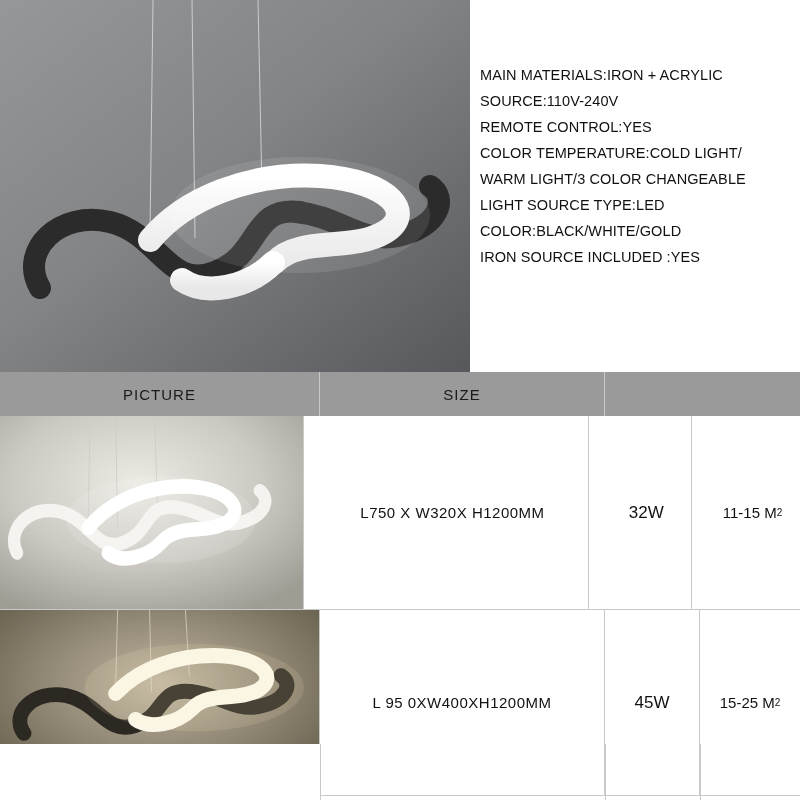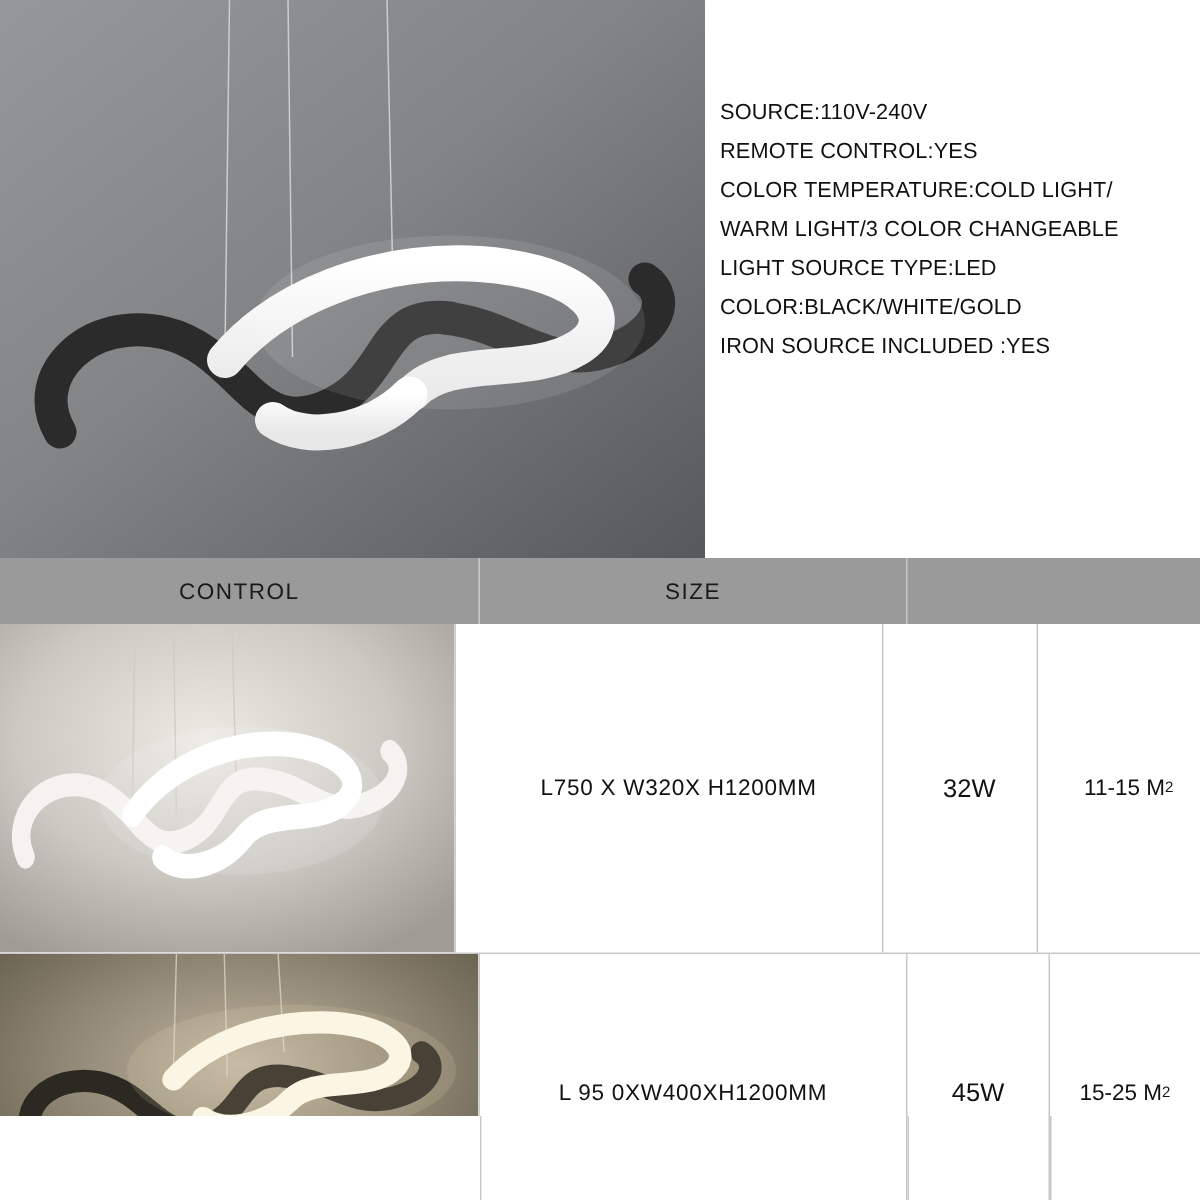--- a/index.html
+++ b/index.html
@@ -75,21 +75,21 @@
   .th.c-picture { width: 320px; }
   .th.c-size    { width: 285px; }
   .th.c-power   { width: 95px; }
   .th.c-area    { width: 100px; border-right: none; }
 
   .row {
     display: flex;
     box-sizing: border-box;
     border-bottom: 1px solid #c9c9c9;
   }
-  .row.r1 { height: 220px; gap: 13px; }
+  .row.r1 { height: 194px; gap: 13px; }
   .row.r2 { height: 186px; }
 
   .cell {
     box-sizing: border-box;
     display: flex;
     align-items: center;
     border-right: 1px solid #c9c9c9;
   }
   .cell.c-picture {
     width: 320px;
@@ -178,34 +178,35 @@
         <path d="M296 212 C 340 216 360 244 398 236 C 440 226 448 198 430 186" fill="none" stroke="#2b2b2b" stroke-width="22" stroke-linecap="round"></path>
 
         <path d="M150 240 C 185 198 250 172 320 176 C 392 181 415 214 385 232 C 352 252 300 236 275 262" fill="none" stroke="url(#glow)" stroke-width="24" stroke-linecap="round"></path>
         <path d="M273 263 C 248 288 205 296 182 280" fill="none" stroke="url(#glow)" stroke-width="24" stroke-linecap="round"></path>
 
         <ellipse cx="300" cy="215" rx="130" ry="58" fill="#ffffff" opacity="0.10"></ellipse>
       </svg>
     </div>
 
     <div class="specs">
+      <div class="spec-line">MAIN MATERIALS:IRON + ACRYLIC</div>
       <div class="spec-line">SOURCE:110V-240V</div>
       <div class="spec-line">REMOTE CONTROL:YES</div>
       <div class="spec-line">COLOR TEMPERATURE:COLD LIGHT/</div>
       <div class="spec-line">WARM LIGHT/3 COLOR CHANGEABLE</div>
       <div class="spec-line">LIGHT SOURCE TYPE:LED</div>
       <div class="spec-line">COLOR:BLACK/WHITE/GOLD</div>
       <div class="spec-line">IRON SOURCE INCLUDED :YES</div>
     </div>
   </div>
 
   <div class="table">
 
     <div class="thead-row">
-      <div class="th c-picture">CONTROL</div>
+      <div class="th c-picture">PICTURE</div>
       <div class="th c-size">SIZE</div>
     </div>
 
     <div class="row r1">
       <div class="cell c-picture">
         <svg viewBox="0 0 320 186" preserveAspectRatio="none" style="position:absolute;inset:0;width:100%;height:100%">
           <defs>
             <radialGradient id="bg1" cx="45%" cy="35%" r="75%">
               <stop offset="0%" stop-color="#eceae3"></stop>
               <stop offset="55%" stop-color="#cbc9c2"></stop>

